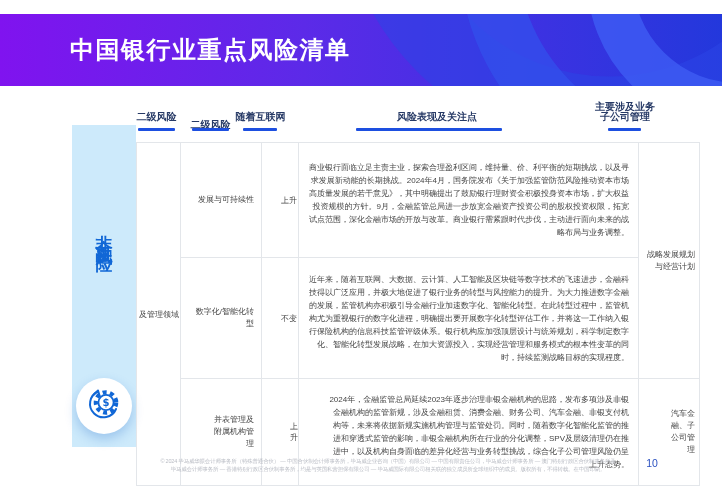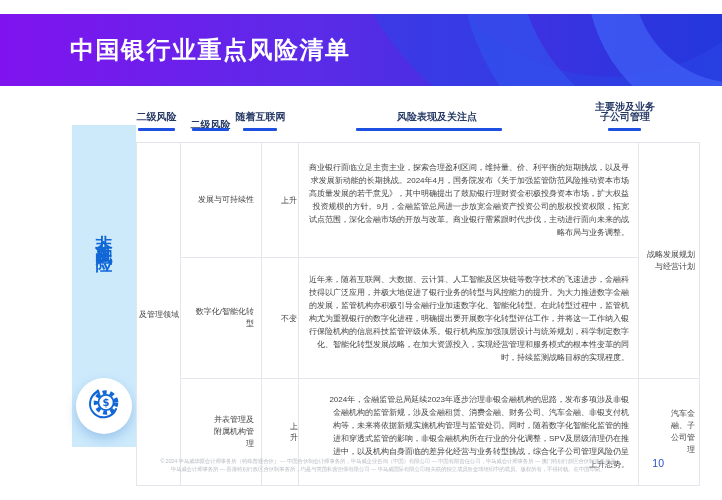--- a/index.html
+++ b/index.html
@@ -63,21 +63,21 @@
   tr.r1 td{height:104px;}
   tr.r2 td{height:110px;}
   tr.r3 td{height:96px;padding-left:28px;}
   
   .footer{
     position:absolute;left:134px;top:458px;width:508px;
     font-size:5.5px;line-height:7.5px;letter-spacing:-0.2px;
     color:#b9bcc4;text-align:center;white-space:nowrap;
   }
   .page-num{
-    position:absolute;left:640px;top:457px;width:24px;text-align:right;
+    position:absolute;left:640px;top:457px;width:24px;text-align:center;
     font-size:10.5px;color:#2a50c0;
   }
 </style>
 </head>
 <body>
 
 <div class="banner">
   <svg width="722" height="72" viewBox="0 0 722 72">
     <circle cx="610" cy="-135" r="235" fill="none" stroke="#2c46e6" stroke-width="75" opacity="0.55"></circle>
     <circle cx="700" cy="-62" r="212" fill="none" stroke="#3350ec" stroke-width="58" opacity="0.75"></circle>

